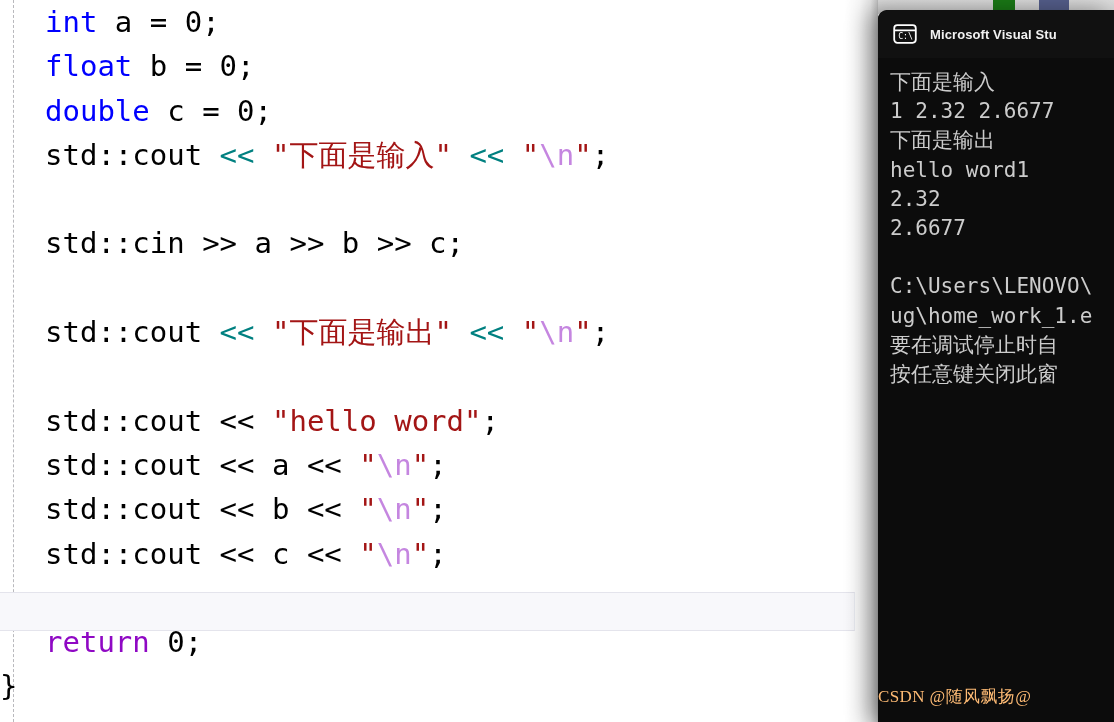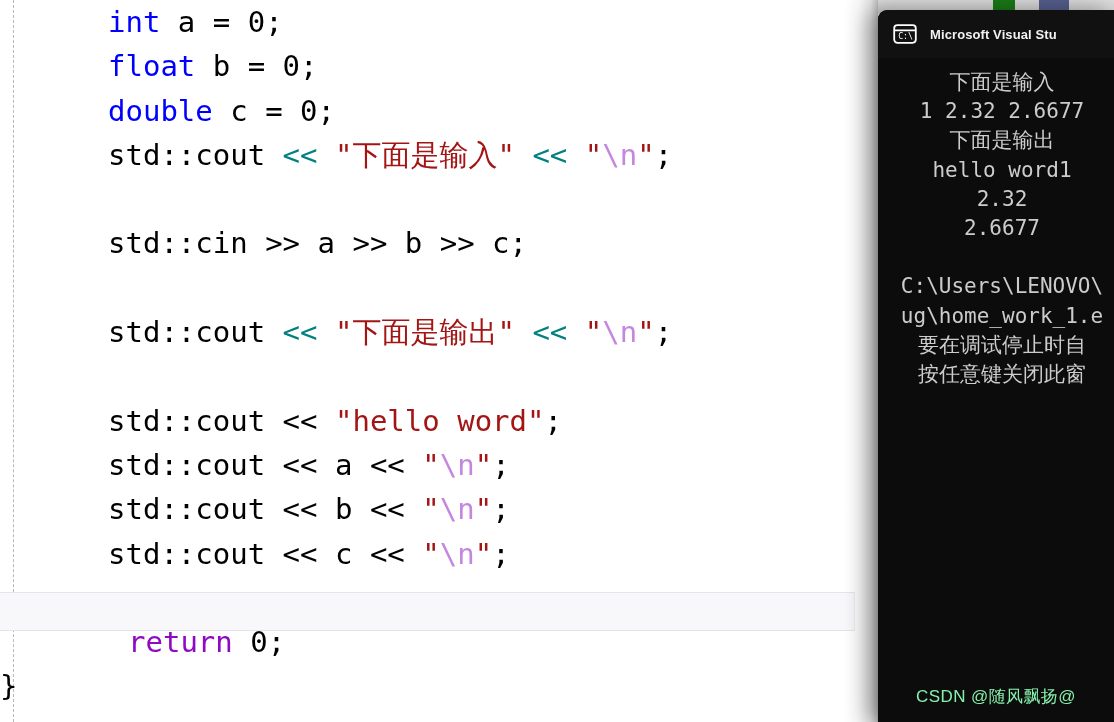--- a/index.html
+++ b/index.html
@@ -49,28 +49,28 @@
     width: 878px;
     font-family: "DejaVu Sans Mono", monospace;
     font-size: 29px;
     line-height: 44.3px;
     white-space: pre;
     color: #000000;
     -webkit-font-smoothing: antialiased;
   }
   .line {
     height: 44.3px;
-    padding-left: 108px;
+    padding-left: 45px;
     box-sizing: border-box;
     position: relative;
   }
 
   
   .kw      { color: #0000ff; }  
-  .ret     { color: #8f08c4; margin-left: 20px; }  
+  .ret     { color: #8f08c4; }  
   .op-ovl  { color: #008080; }  
   .str     { color: #a31515; }  
   .esc     { color: #c586e0; }  
   .pln     { color: #000000; }
 
   
   #current-line {
     position: absolute;
     left: 0;
     top: 592px;
@@ -155,34 +155,32 @@
   #console-body {
     position: relative;
     padding: 10px 0 0 12px;
     font-family: "DejaVu Sans Mono", monospace;
     font-size: 21px;
     line-height: 29.2px;
     color: #cccccc;
     white-space: pre;
     overflow: hidden;
     height: 654px;
-    text-align: center;
   }
   .cline { height: 29.2px; }
   .cline.blank { height: 29.2px; }
 
   #watermark {
     position: absolute;
     left: 0;
     right: 0;
     bottom: 14px;
-    text-align: center;
-    font-family: Liberation Sans, sans-serif;
+    font-family: Liberation Serif, serif;
     font-size: 17px;
-    color: #86efac;
+    color: #fdba74;
     letter-spacing: 0.4px;
     pointer-events: none;
   }
 </style>
 </head>
 <body>
 
 <div id="screen">
 
   <div id="editor">

